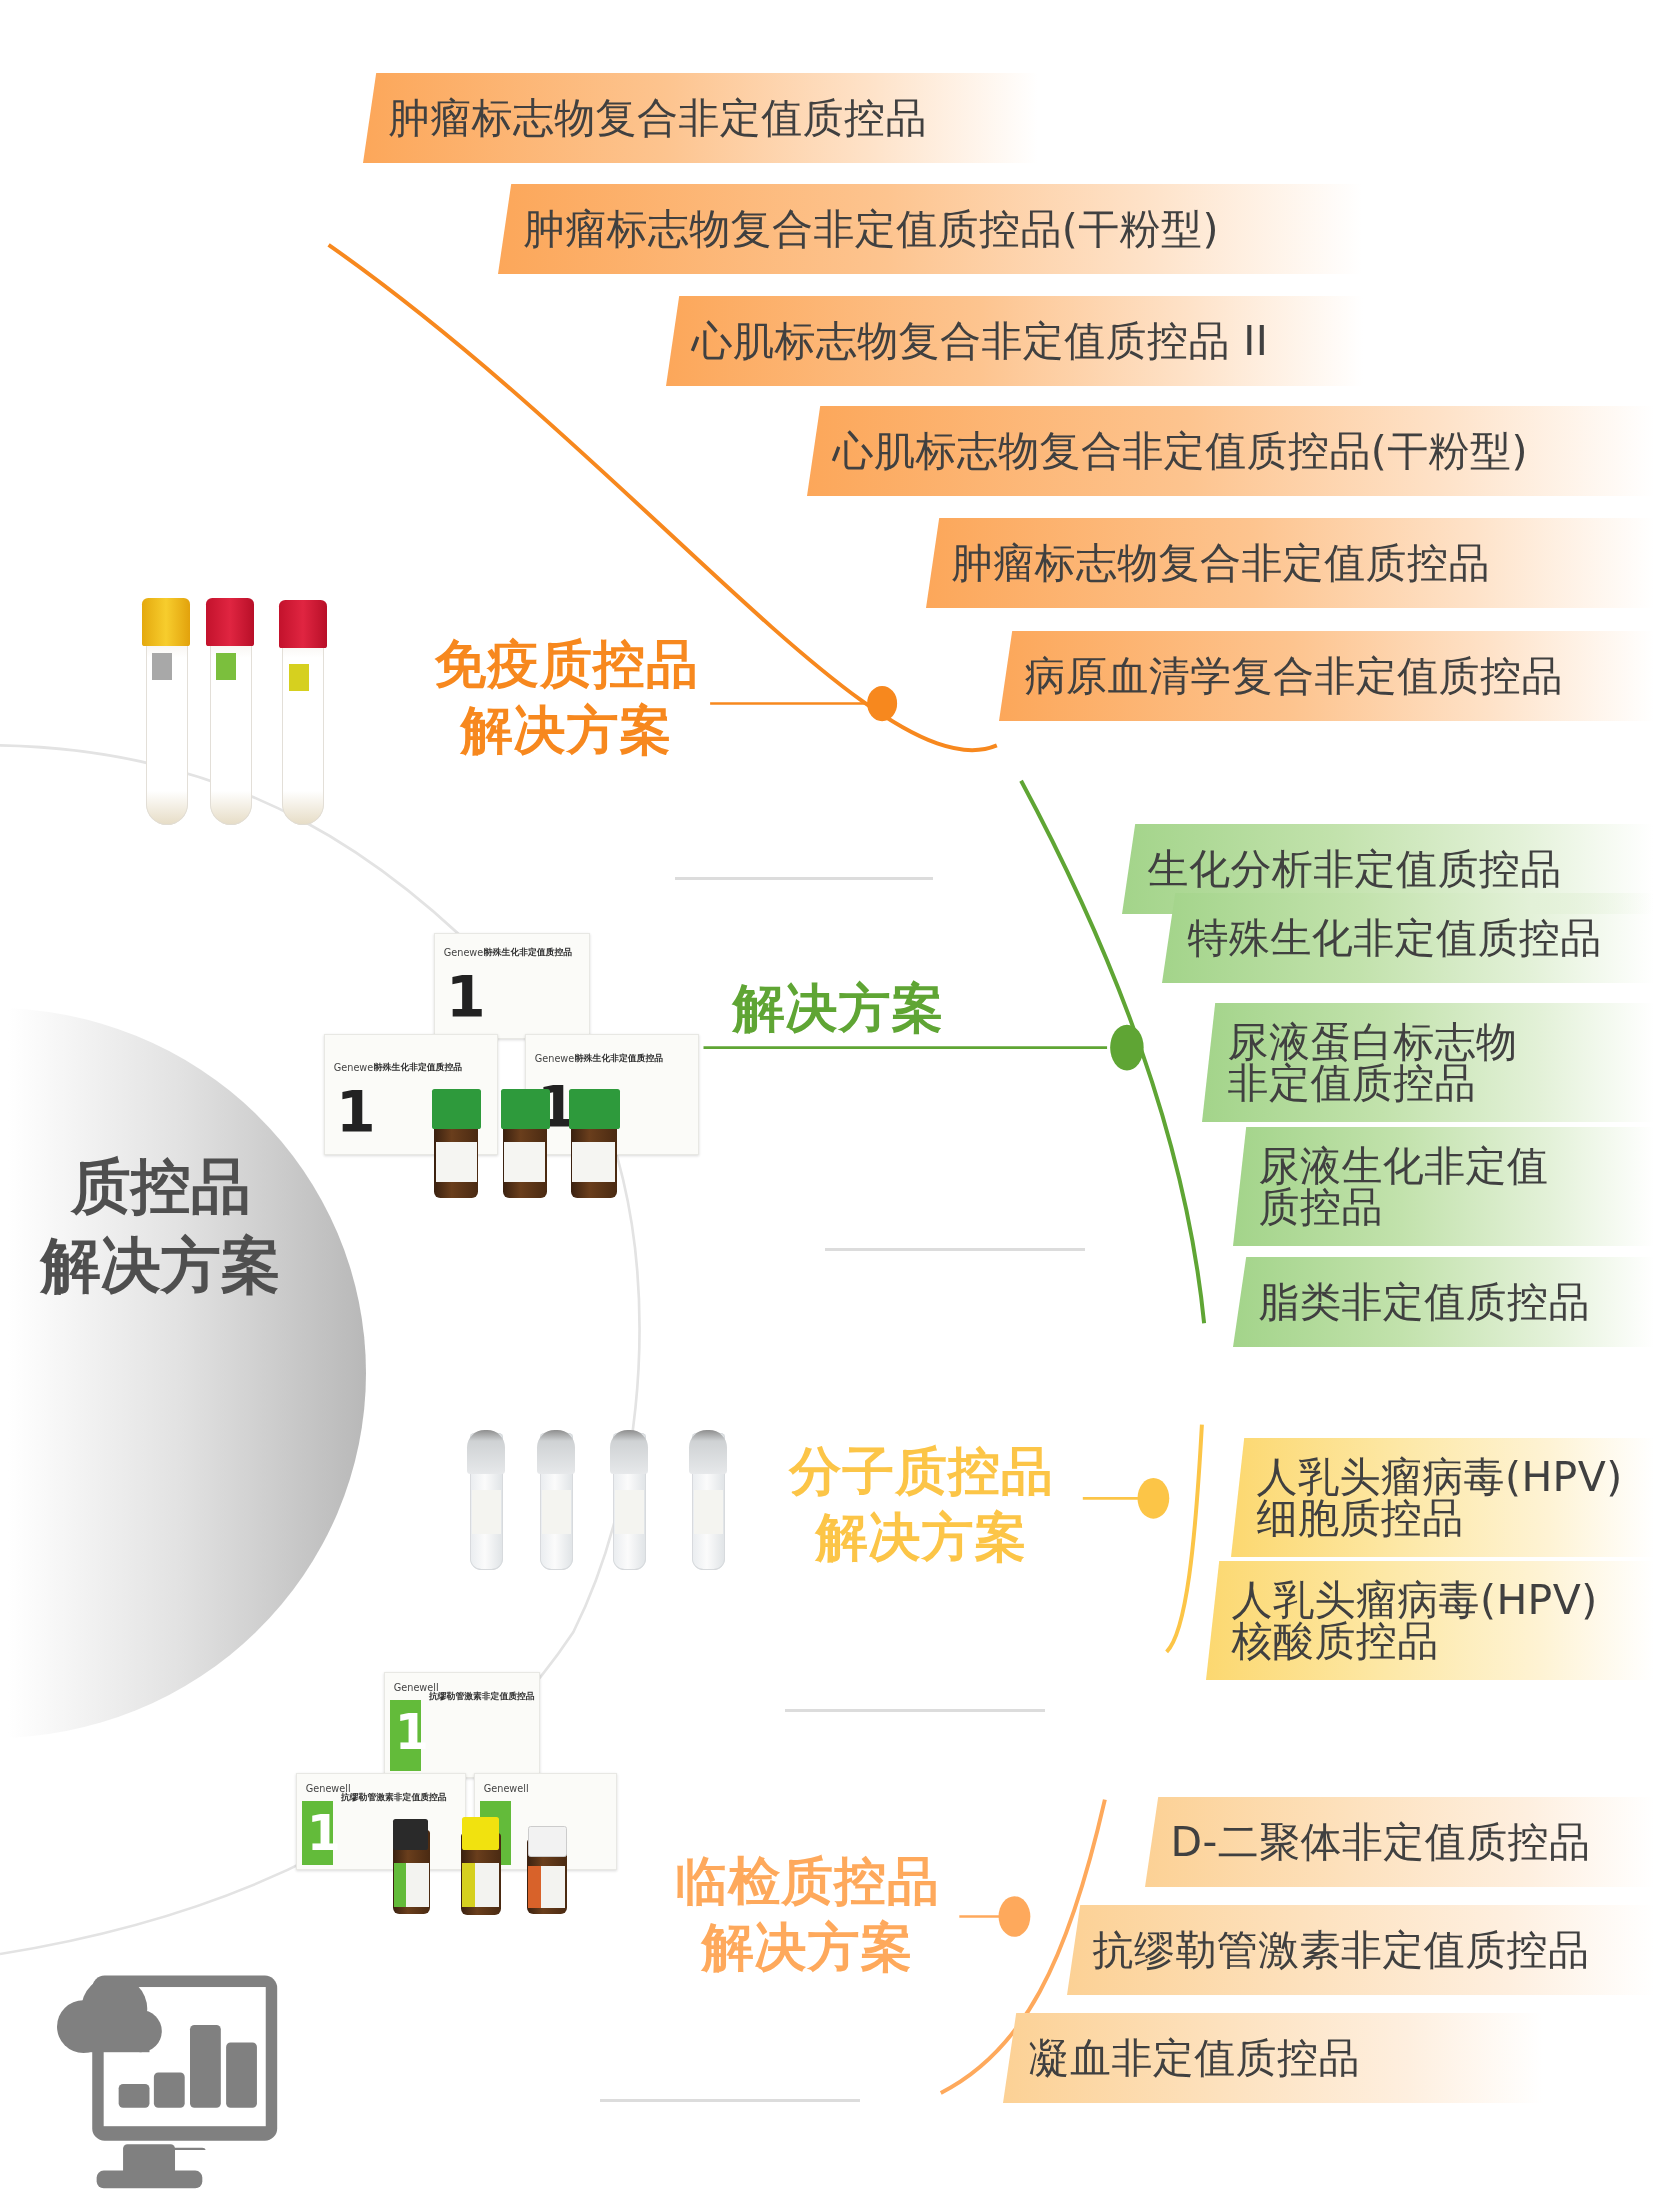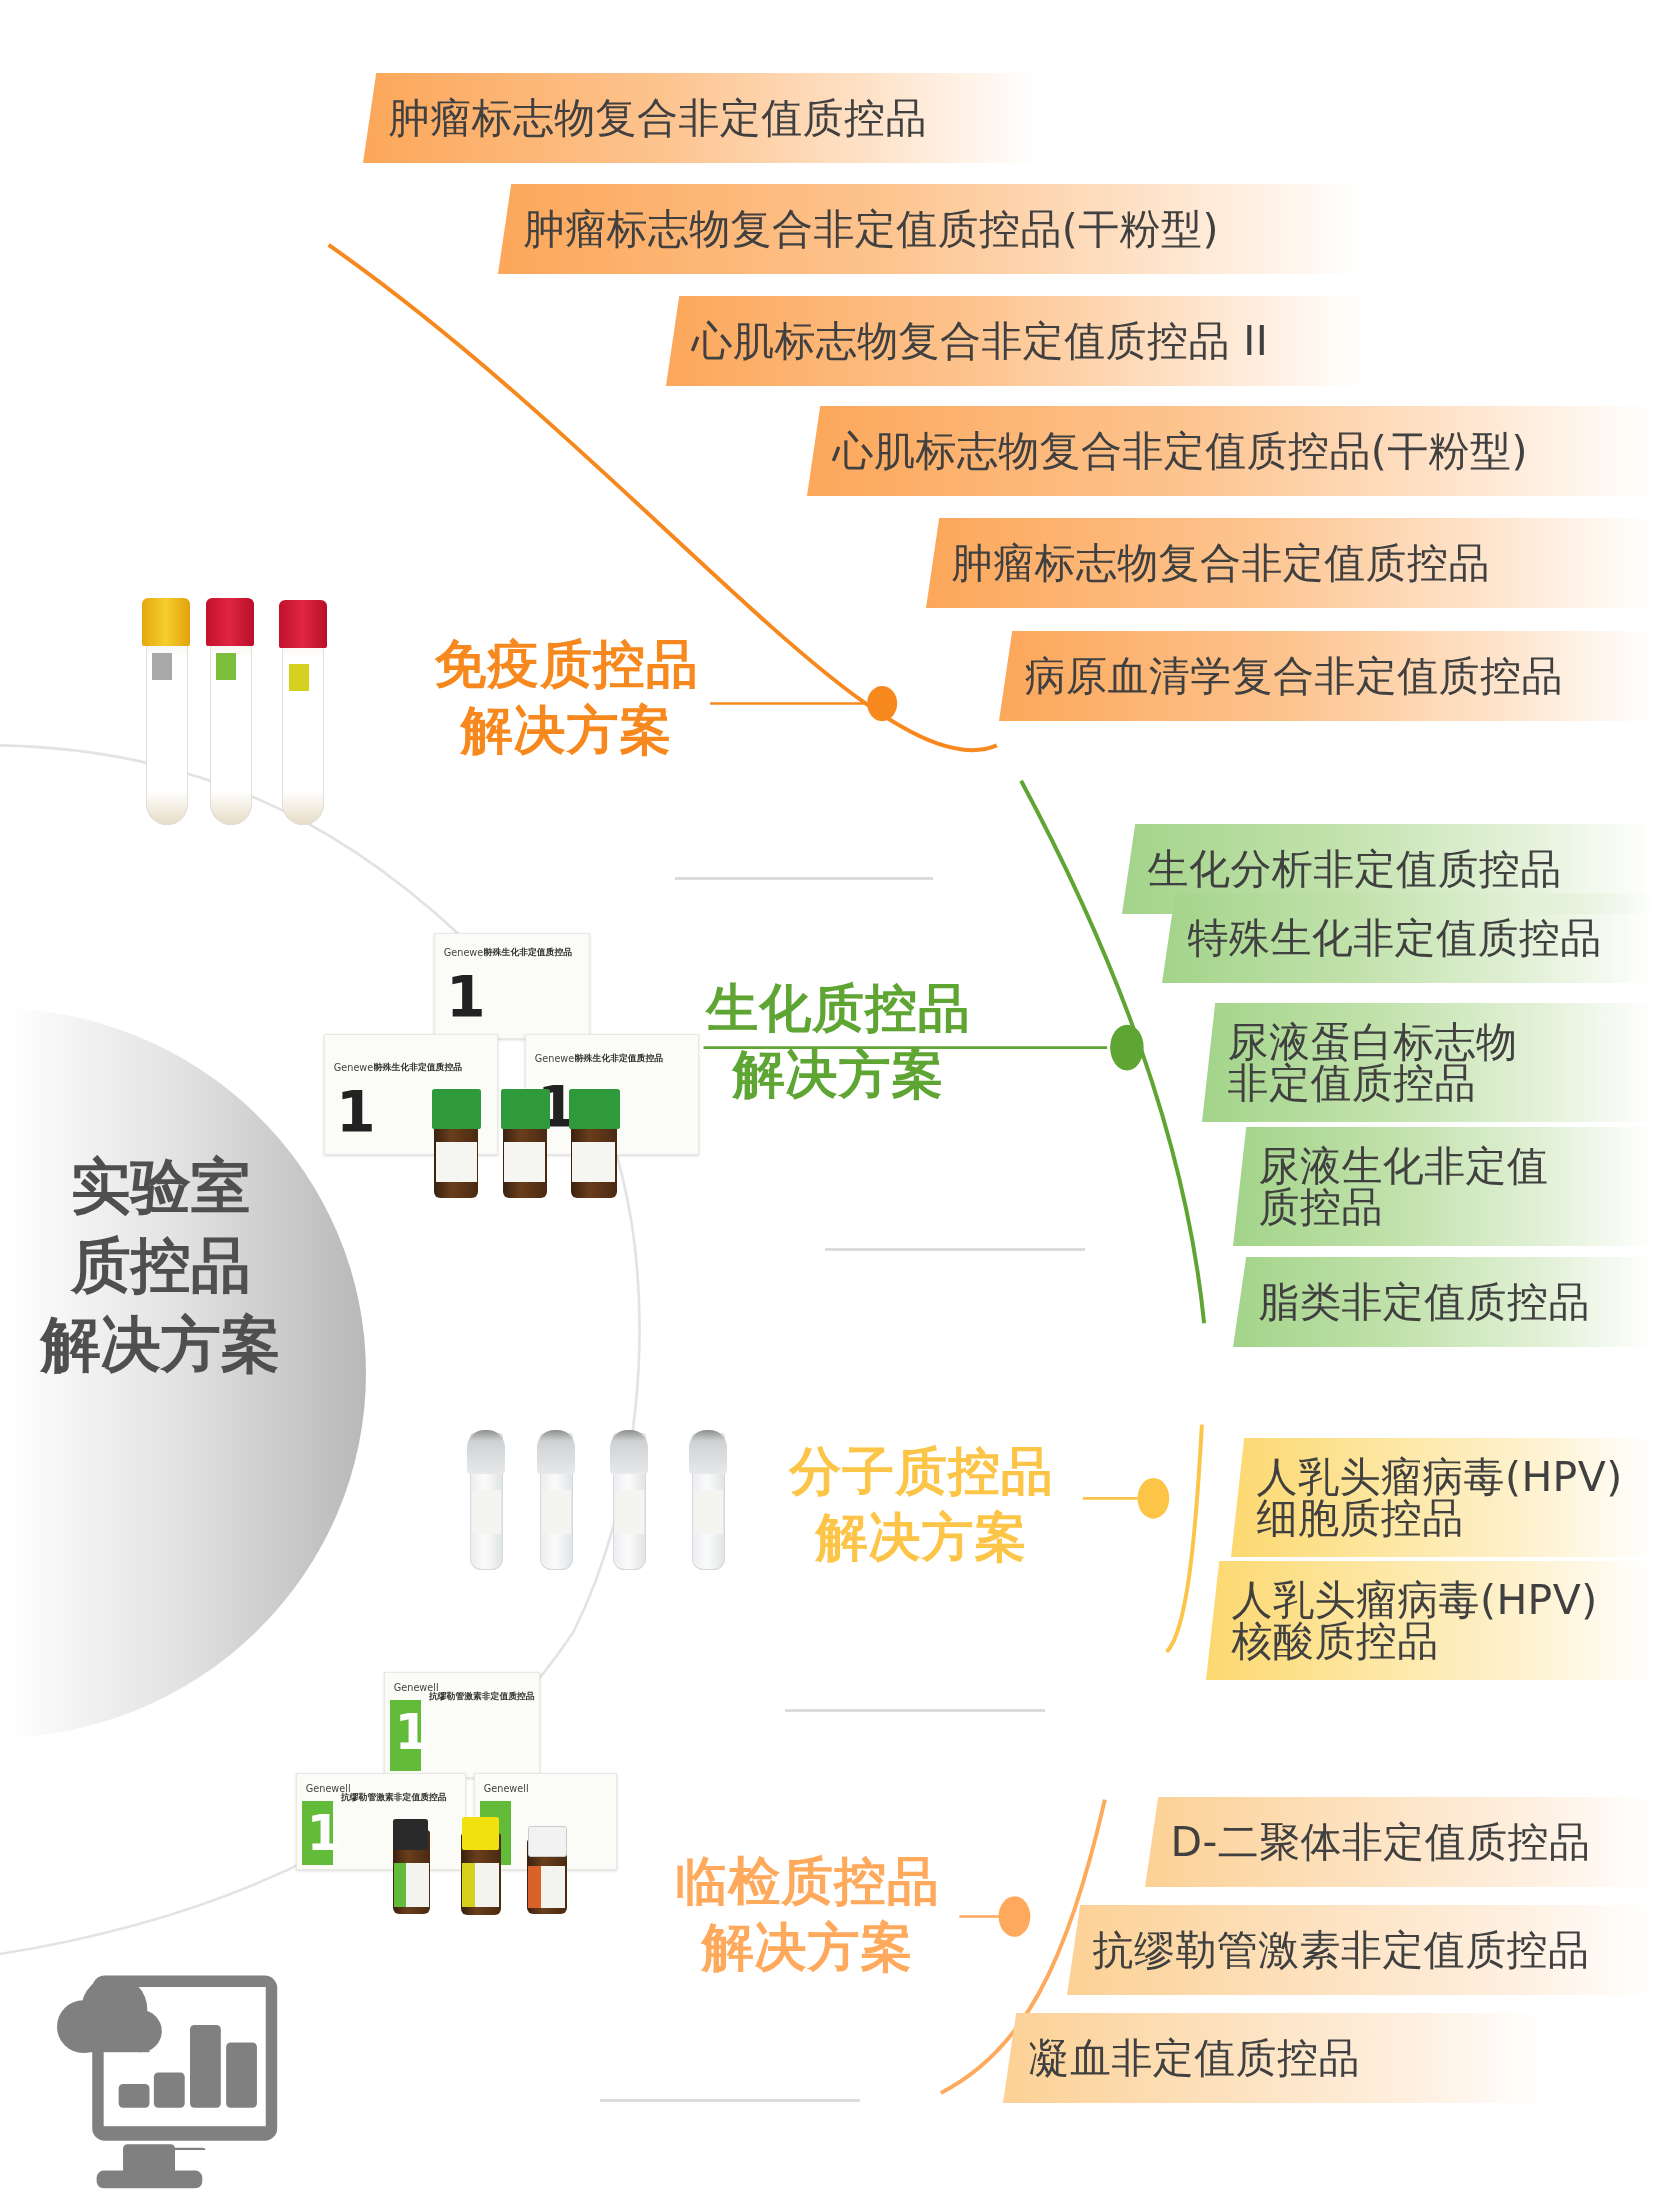--- a/index.html
+++ b/index.html
@@ -89,21 +89,20 @@
   <line x1="1400" y1="5120" x2="1555" y2="5120" stroke="#808080" stroke-width="6"></line>
   <ellipse cx="1570" cy="5120" rx="34" ry="46" fill="#808080"></ellipse>
 </svg>
 
 <div class="divider" style="left:675px;top:877px;width:258px;"></div>
 <div class="divider" style="left:825px;top:1248px;width:260px;"></div>
 <div class="divider" style="left:785px;top:1709px;width:260px;"></div>
 <div class="divider" style="left:600px;top:2099px;width:260px;"></div>
 
 <div class="hero-title">
-  <span>实验室</span>
   <span>质控品</span>
   <span>解决方案</span>
 </div>
 
 <div class="cat-title" style="left:412px;top:631px;width:309px;color:#f7881e;">
   <div>免疫质控品</div>
   <div>解决方案</div>
 </div>
 <div class="banner b-orange" style="left:363px;top:73px;width:675px;">
   <span class="txt">肿瘤标志物复合非定值质控品</span>
@@ -118,21 +117,20 @@
   <span class="txt">心肌标志物复合非定值质控品(干粉型)</span>
   </div>
 <div class="banner b-orange" style="left:926px;top:518px;width:728px;">
   <span class="txt">肿瘤标志物复合非定值质控品</span>
   </div>
 <div class="banner b-orange" style="left:999px;top:631px;width:655px;">
   <span class="txt">病原血清学复合非定值质控品</span>
   </div>
 
 <div class="cat-title" style="left:684px;top:975px;width:309px;color:#5fa534;">
-  <div>生化质控品</div>
   <div>解决方案</div>
 </div>
 <div class="banner b-green" style="left:1122px;top:824px;width:531px;">
   <span class="txt">生化分析非定值质控品</span>
   </div>
 <div class="banner b-green" style="left:1162px;top:893px;width:492px;">
   <span class="txt">特殊生化非定值质控品</span>
   </div>
 <div class="banner two b-green" style="left:1202px;top:1003px;width:452px;">
   <span class="txt" style="white-space:pre-line">尿液蛋白标志物

